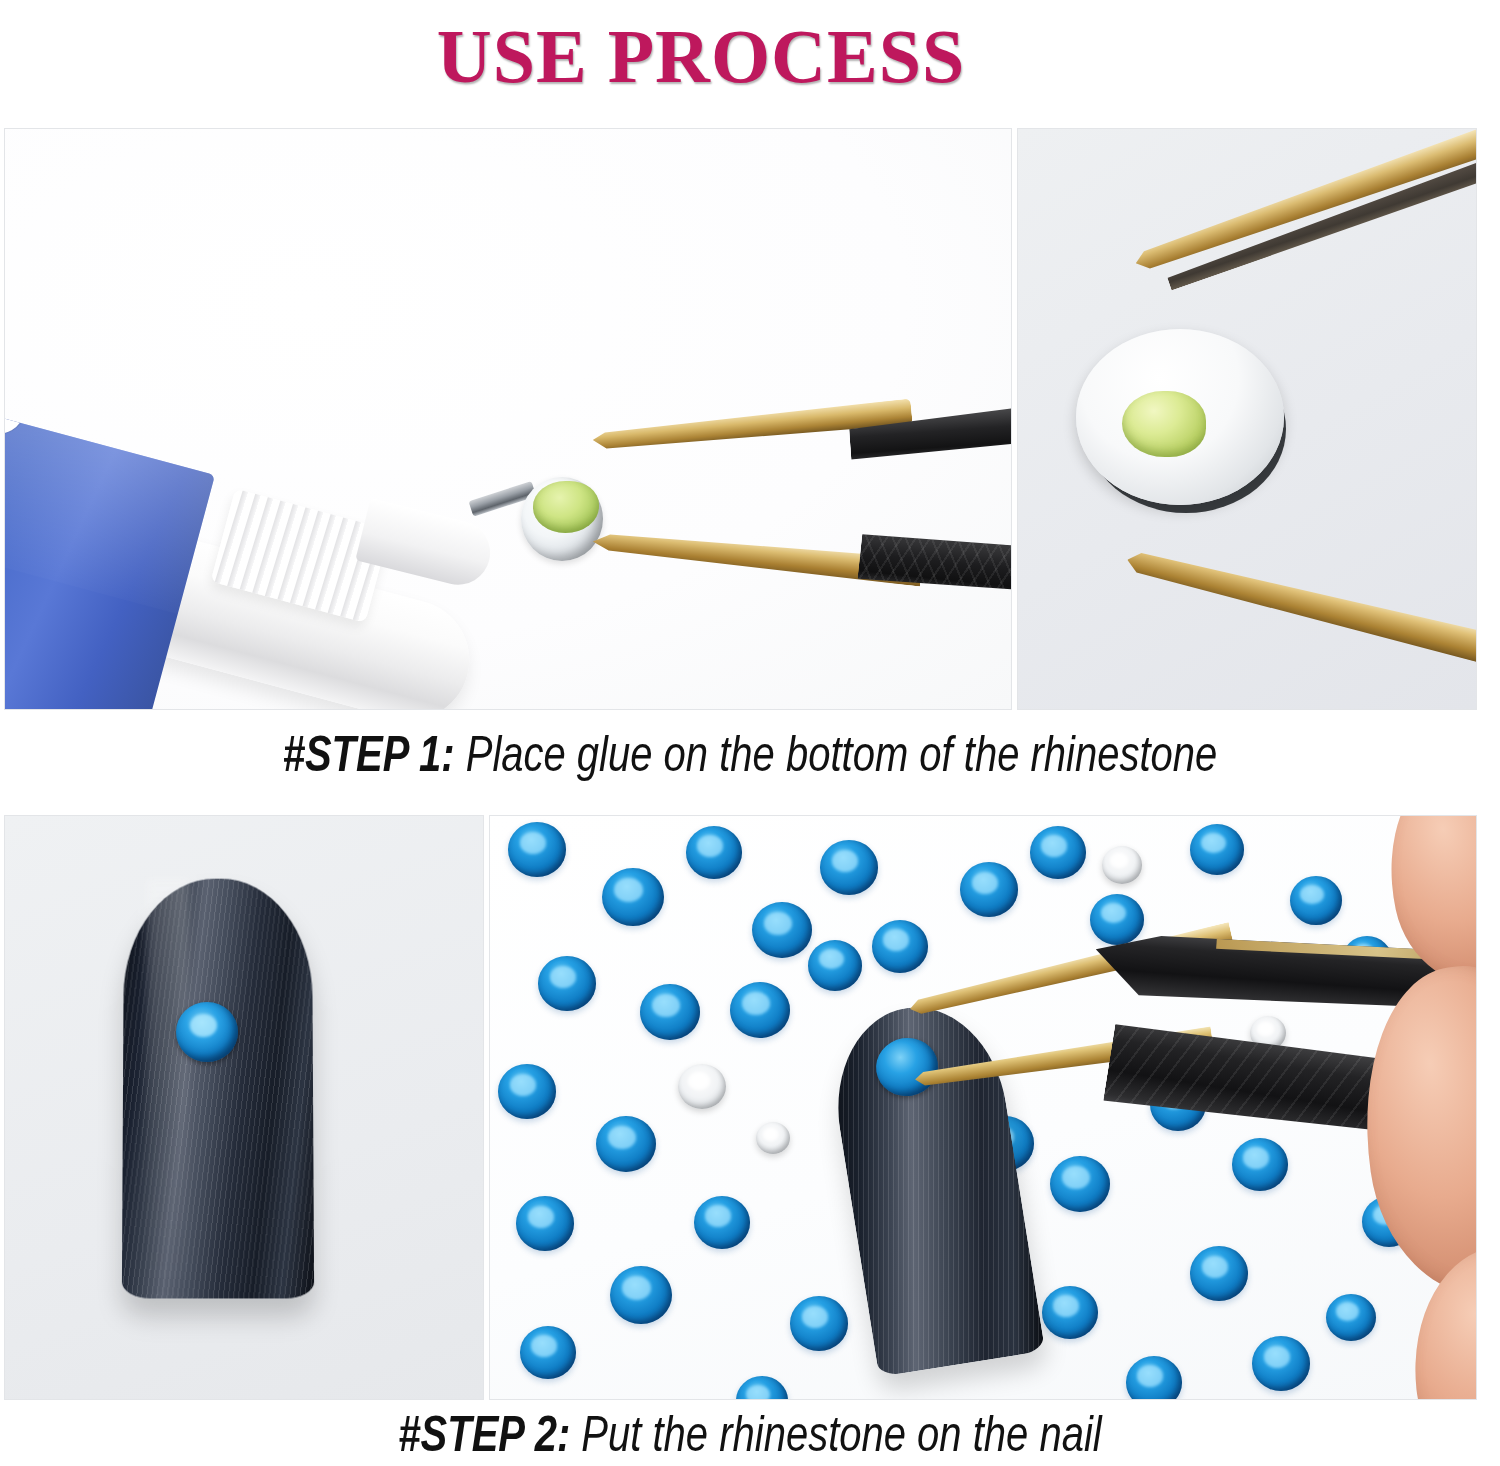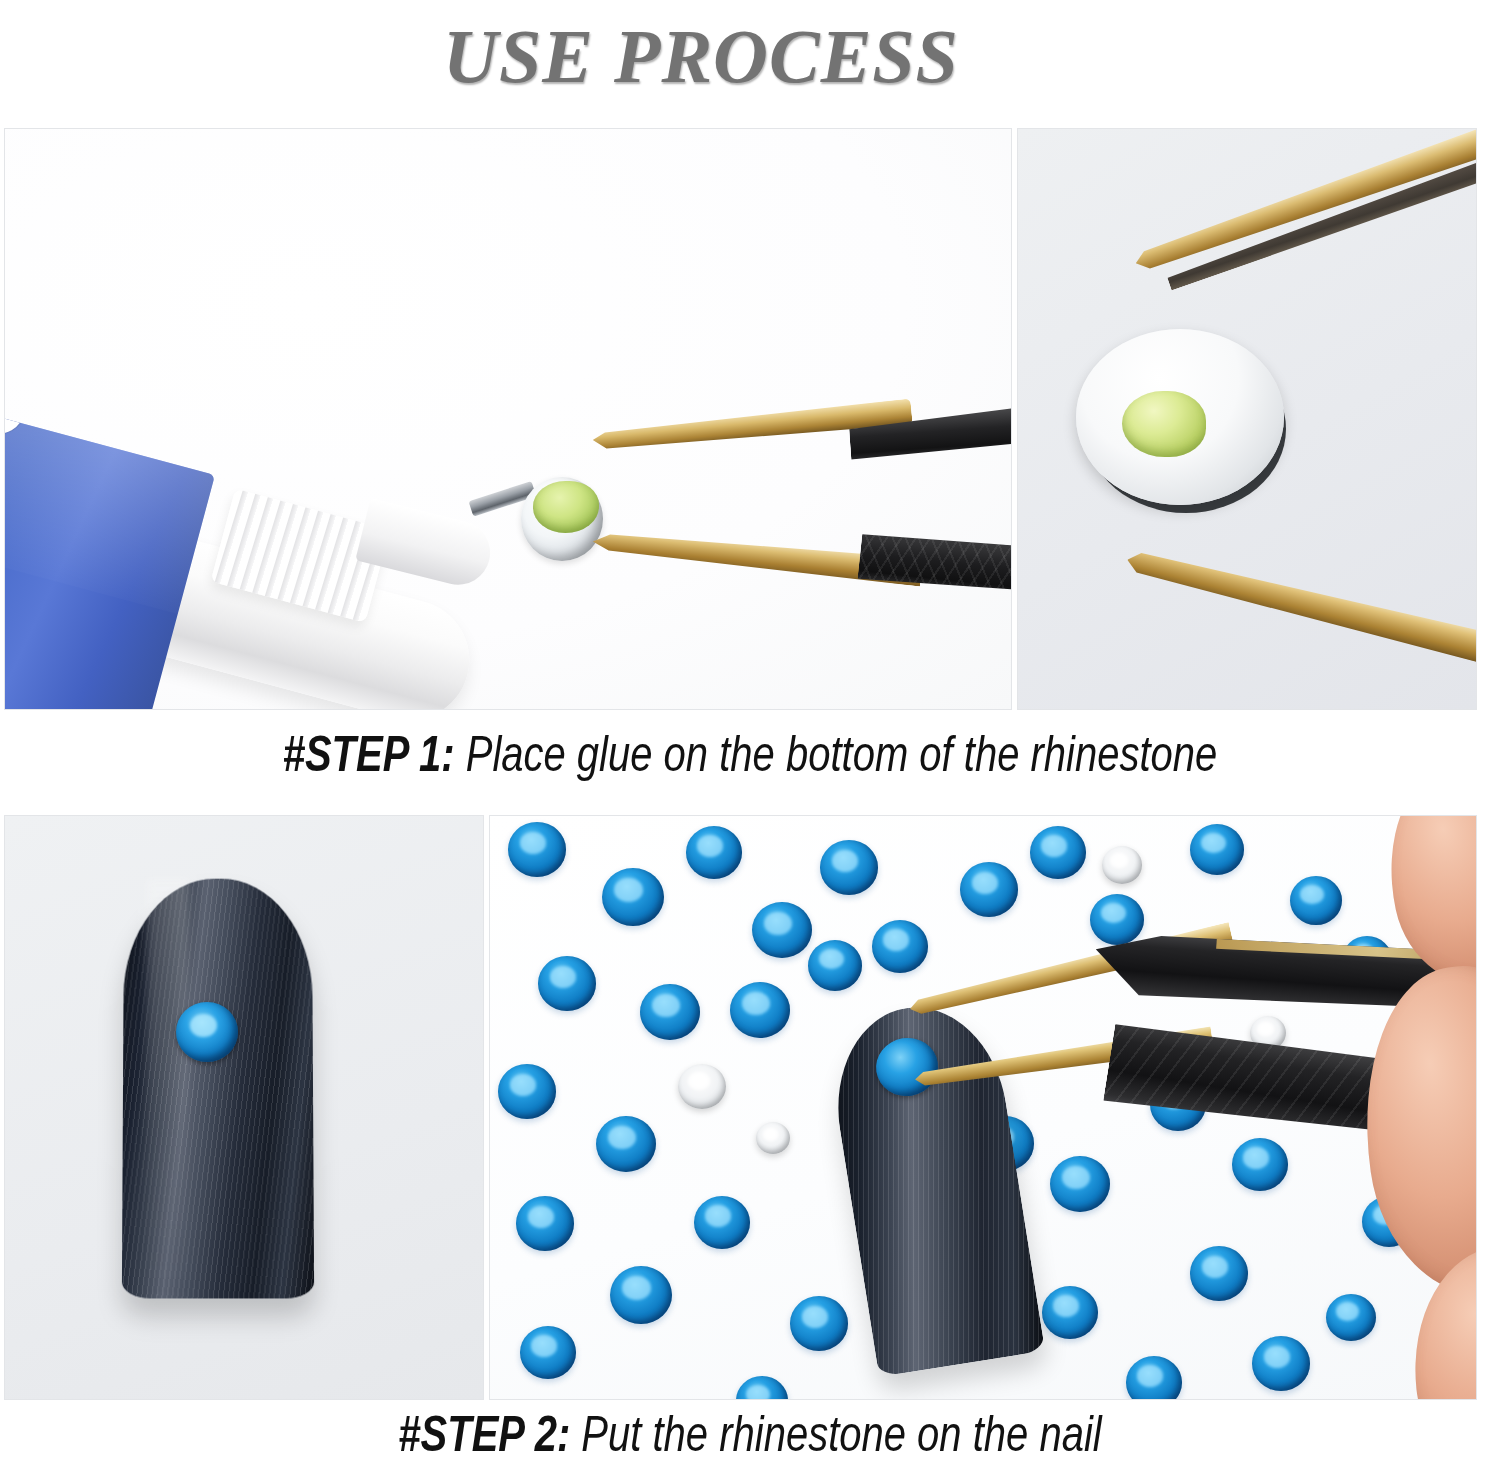--- a/index.html
+++ b/index.html
@@ -9,22 +9,22 @@
     font-family: "Liberation Sans", sans-serif;
     overflow: hidden;
   }
   .page { position: relative; width: 1500px; height: 1466px; background: #fff; }
 
   
   .title {
     position: absolute; top: 0; left: 0; width: 1402px; height: 112px;
     display: flex; align-items: center; justify-content: center;
     font-family: "Liberation Serif", "DejaVu Serif", serif;
-    font-weight: bold; font-style: italic;
-    font-size: 76px; letter-spacing: 1px; color: #737373;
+    font-weight: bold; 
+    font-size: 76px; letter-spacing: 1px; color: #be185d;
     text-shadow: 1px 2px 2px rgba(0,0,0,0.30);
   }
 
   
   .photo { position: absolute; overflow: hidden; border: 1px solid #e3e5e8; }
 
   
   #photo-glue { left: 4px; top: 128px; width: 1008px; height: 582px; background:#ffffff; }
   #photo-glue .bg {
     position:absolute; inset:0;

